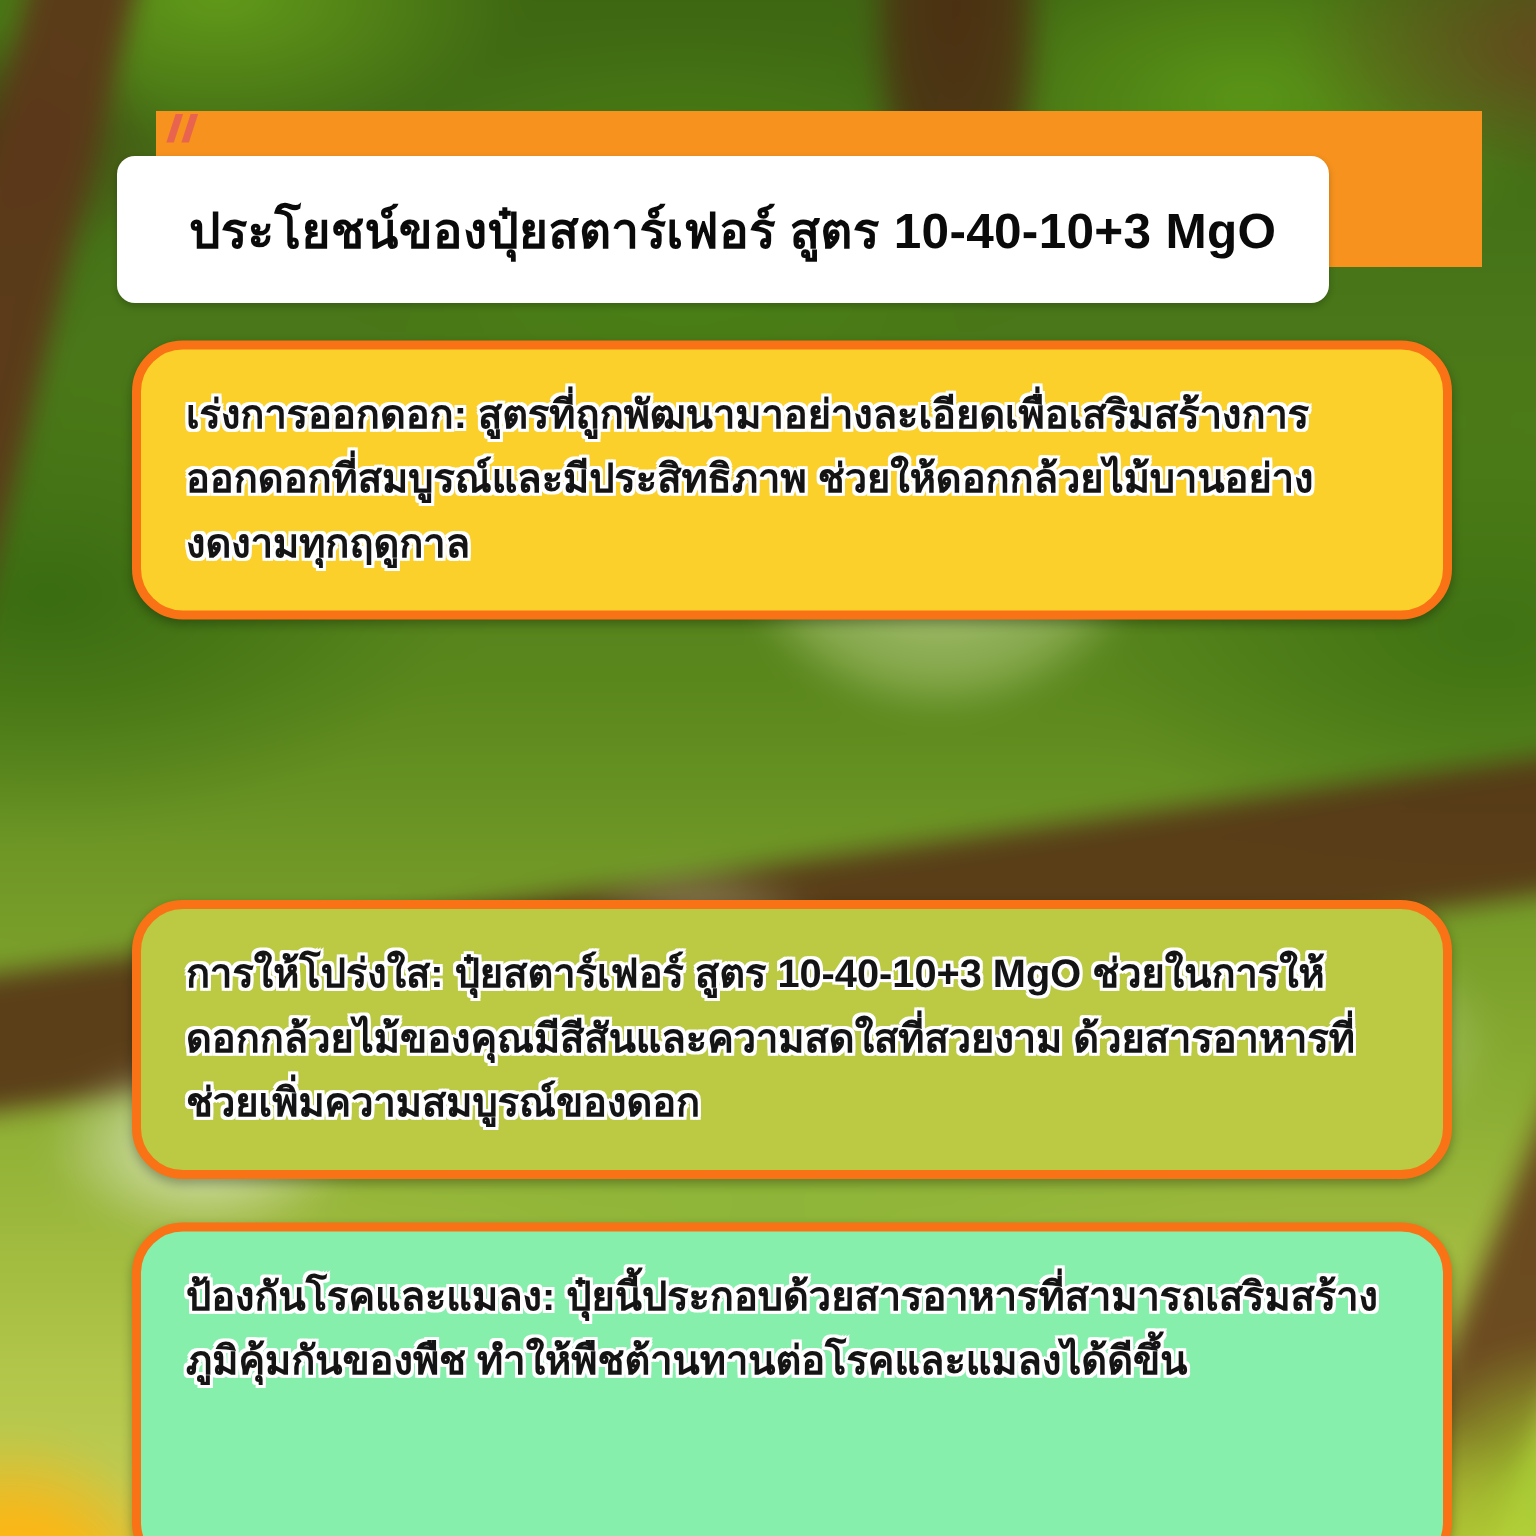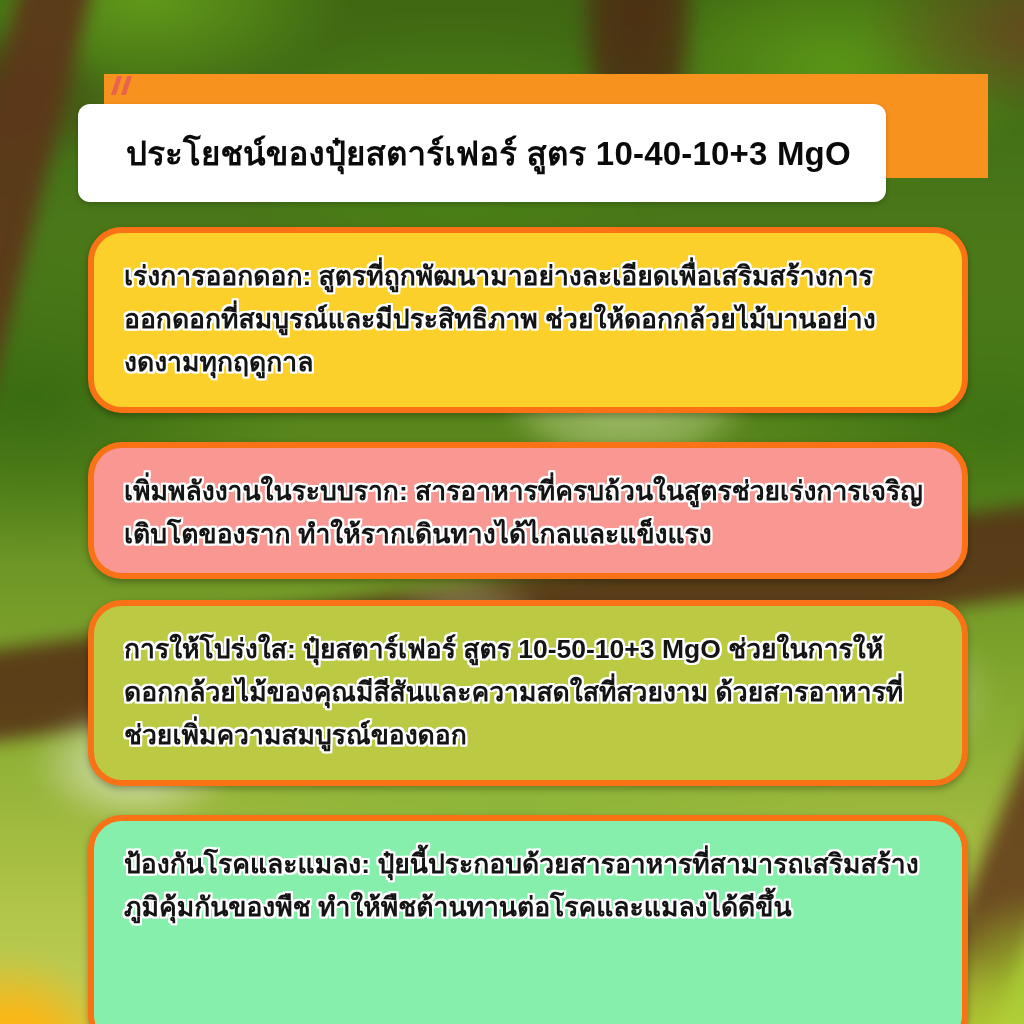--- a/index.html
+++ b/index.html
@@ -145,25 +145,22 @@
     </div>
     <div class="title-card">
       <div class="title-text">ประโยชน์ของปุ๋ยสตาร์เฟอร์ สูตร 10-40-10+3 MgO</div>
     </div>
   </div>
 
   <div class="card" id="card-0">
     <p>เร่งการออกดอก: สูตรที่ถูกพัฒนามาอย่างละเอียดเพื่อเสริมสร้างการออกดอกที่สมบูรณ์และมีประสิทธิภาพ ช่วยให้ดอกกล้วยไม้บานอย่างงดงามทุกฤดูกาล</p>
   </div>
 
-  <div class="card" id="card-1">
-    <p>เพิ่มพลังงานในระบบราก: สารอาหารที่ครบถ้วนในสูตรช่วยเร่งการเจริญเติบโตของราก ทำให้รากเดินทางได้ไกลและแข็งแรง</p>
-  </div>
 
   <div class="card" id="card-2">
-    <p>การให้โปร่งใส: ปุ๋ยสตาร์เฟอร์ สูตร 10-50-10+3 MgO ช่วยในการให้ดอกกล้วยไม้ของคุณมีสีสันและความสดใสที่สวยงาม ด้วยสารอาหารที่ช่วยเพิ่มความสมบูรณ์ของดอก</p>
+    <p>การให้โปร่งใส: ปุ๋ยสตาร์เฟอร์ สูตร 10-40-10+3 MgO ช่วยในการให้ดอกกล้วยไม้ของคุณมีสีสันและความสดใสที่สวยงาม ด้วยสารอาหารที่ช่วยเพิ่มความสมบูรณ์ของดอก</p>
   </div>
 
   <div class="card" id="card-3">
     <p>ป้องกันโรคและแมลง: ปุ๋ยนี้ประกอบด้วยสารอาหารที่สามารถเสริมสร้างภูมิคุ้มกันของพืช ทำให้พืชต้านทานต่อโรคและแมลงได้ดีขึ้น</p>
   </div>
 
 </div>
 
 </body></html>

